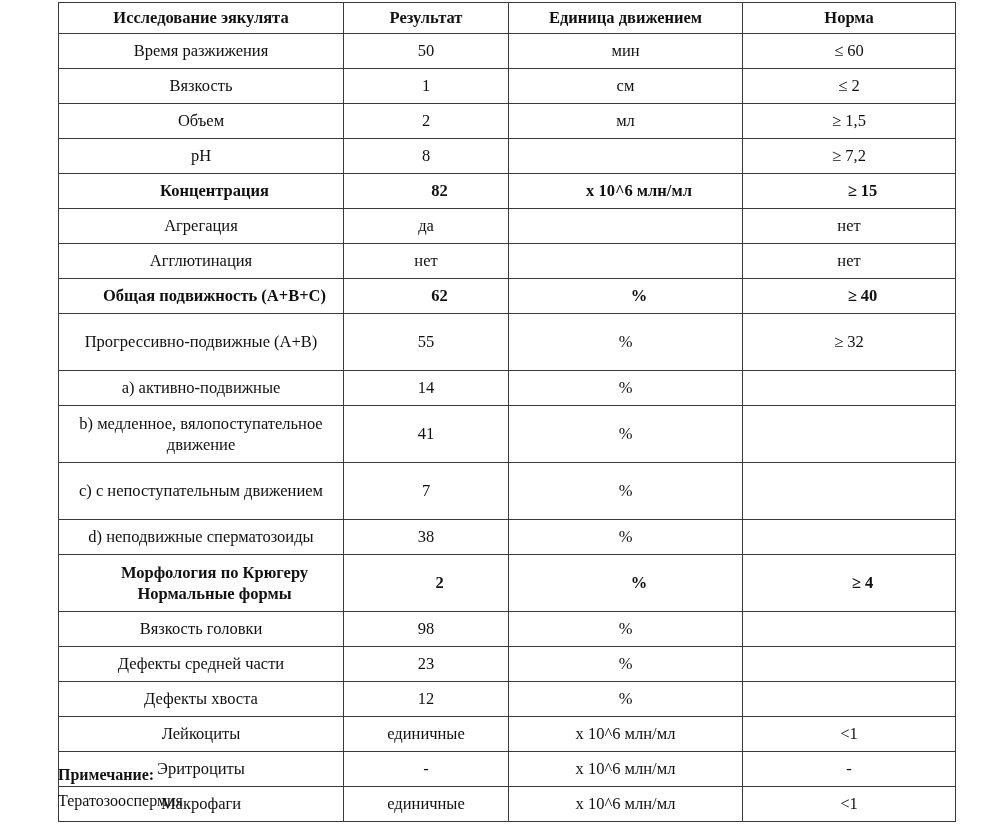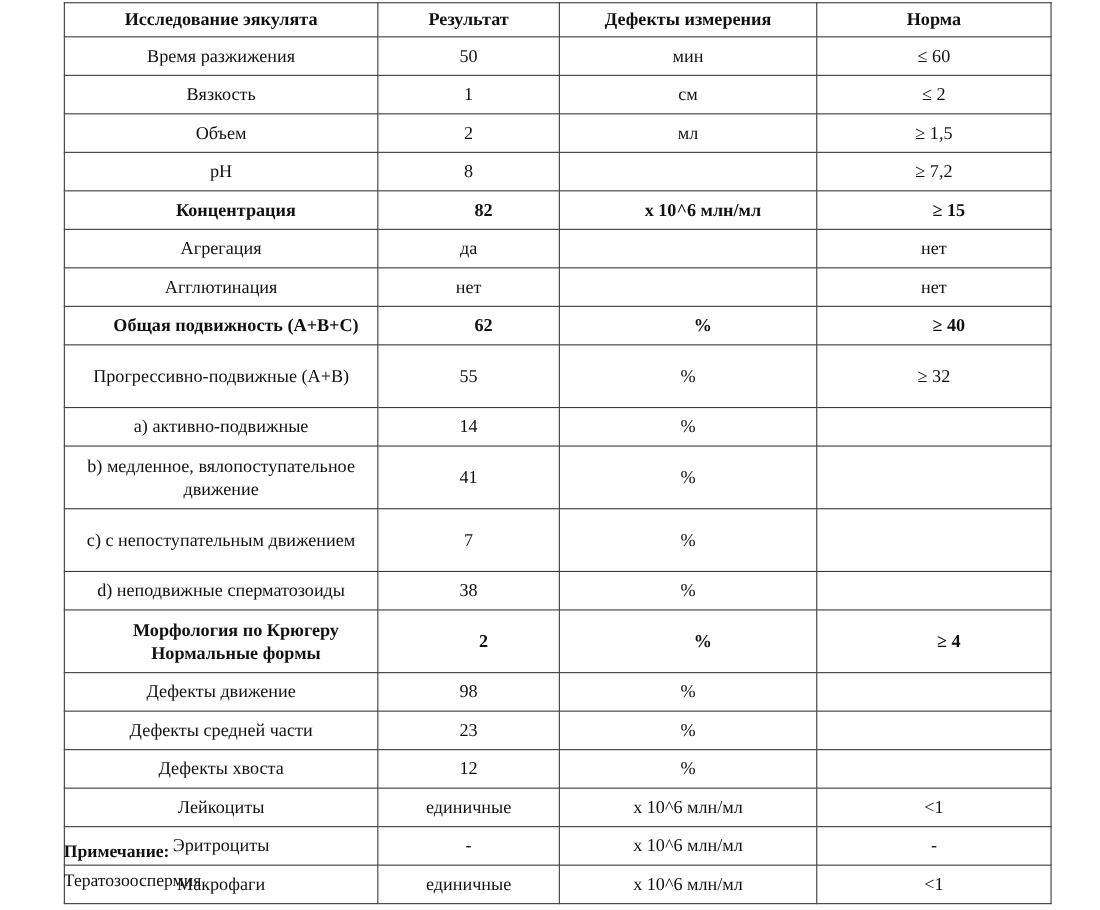--- a/index.html
+++ b/index.html
@@ -103,21 +103,21 @@
     <colgroup>
       <col class="c-param">
       <col class="c-result">
       <col class="c-unit">
       <col class="c-norm">
     </colgroup>
     <thead>
       <tr>
         <th>Исследование эякулята</th>
         <th>Результат</th>
-        <th>Дефекты измерения</th>
+        <th>Единица движением</th>
         <th>Норма</th>
       </tr>
     </thead>
     <tbody id="table-body">
         <tr>
           <td>Время разжижения</td>
           <td>50</td>
           <td>мин</td>
           <td>≤ 60</td>
         </tr>
@@ -193,21 +193,21 @@
           <td>%</td>
           <td></td>
         </tr>
         <tr class="bold tall">
           <td>Морфология по Крюгеру Нормальные формы</td>
           <td>2</td>
           <td>%</td>
           <td>≥ 4</td>
         </tr>
         <tr>
-          <td>Дефекты движение</td>
+          <td>Вязкость головки</td>
           <td>98</td>
           <td>%</td>
           <td></td>
         </tr>
         <tr>
           <td>Дефекты средней части</td>
           <td>23</td>
           <td>%</td>
           <td></td>
         </tr>

